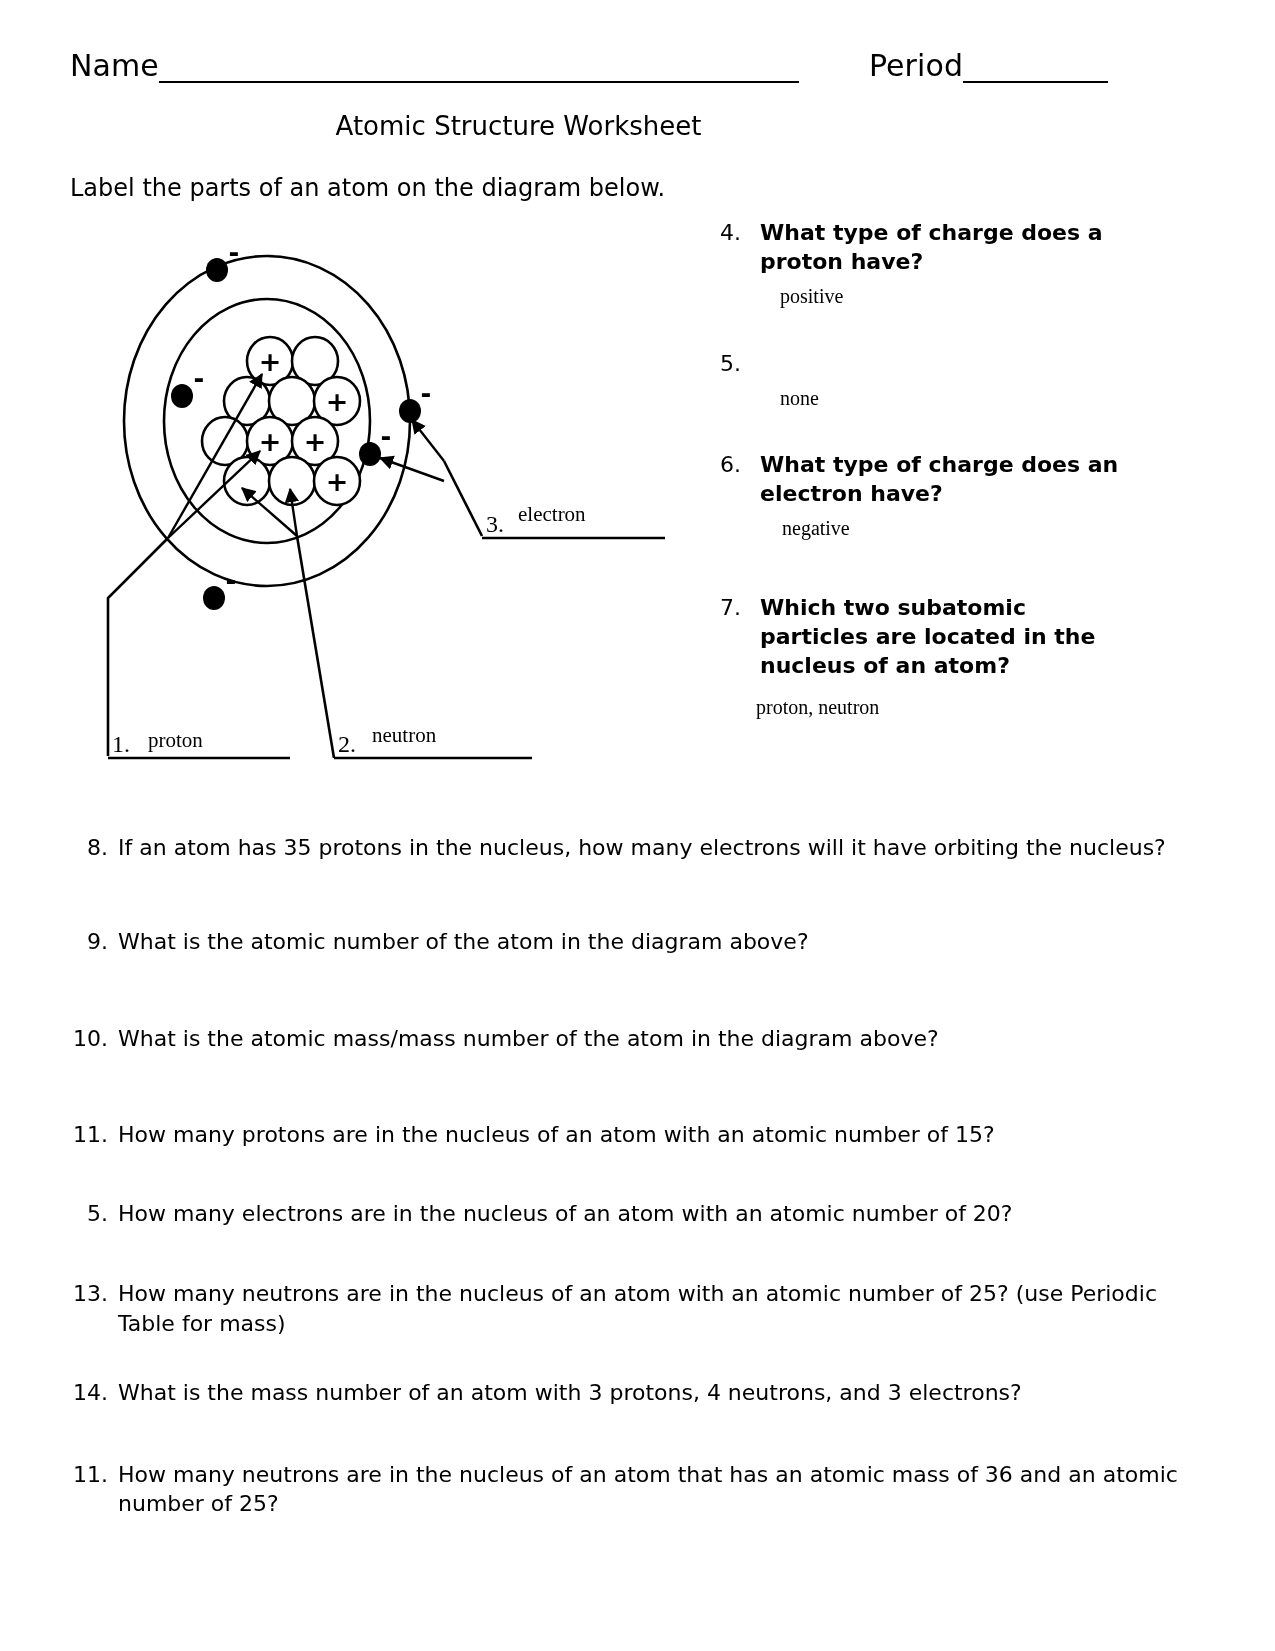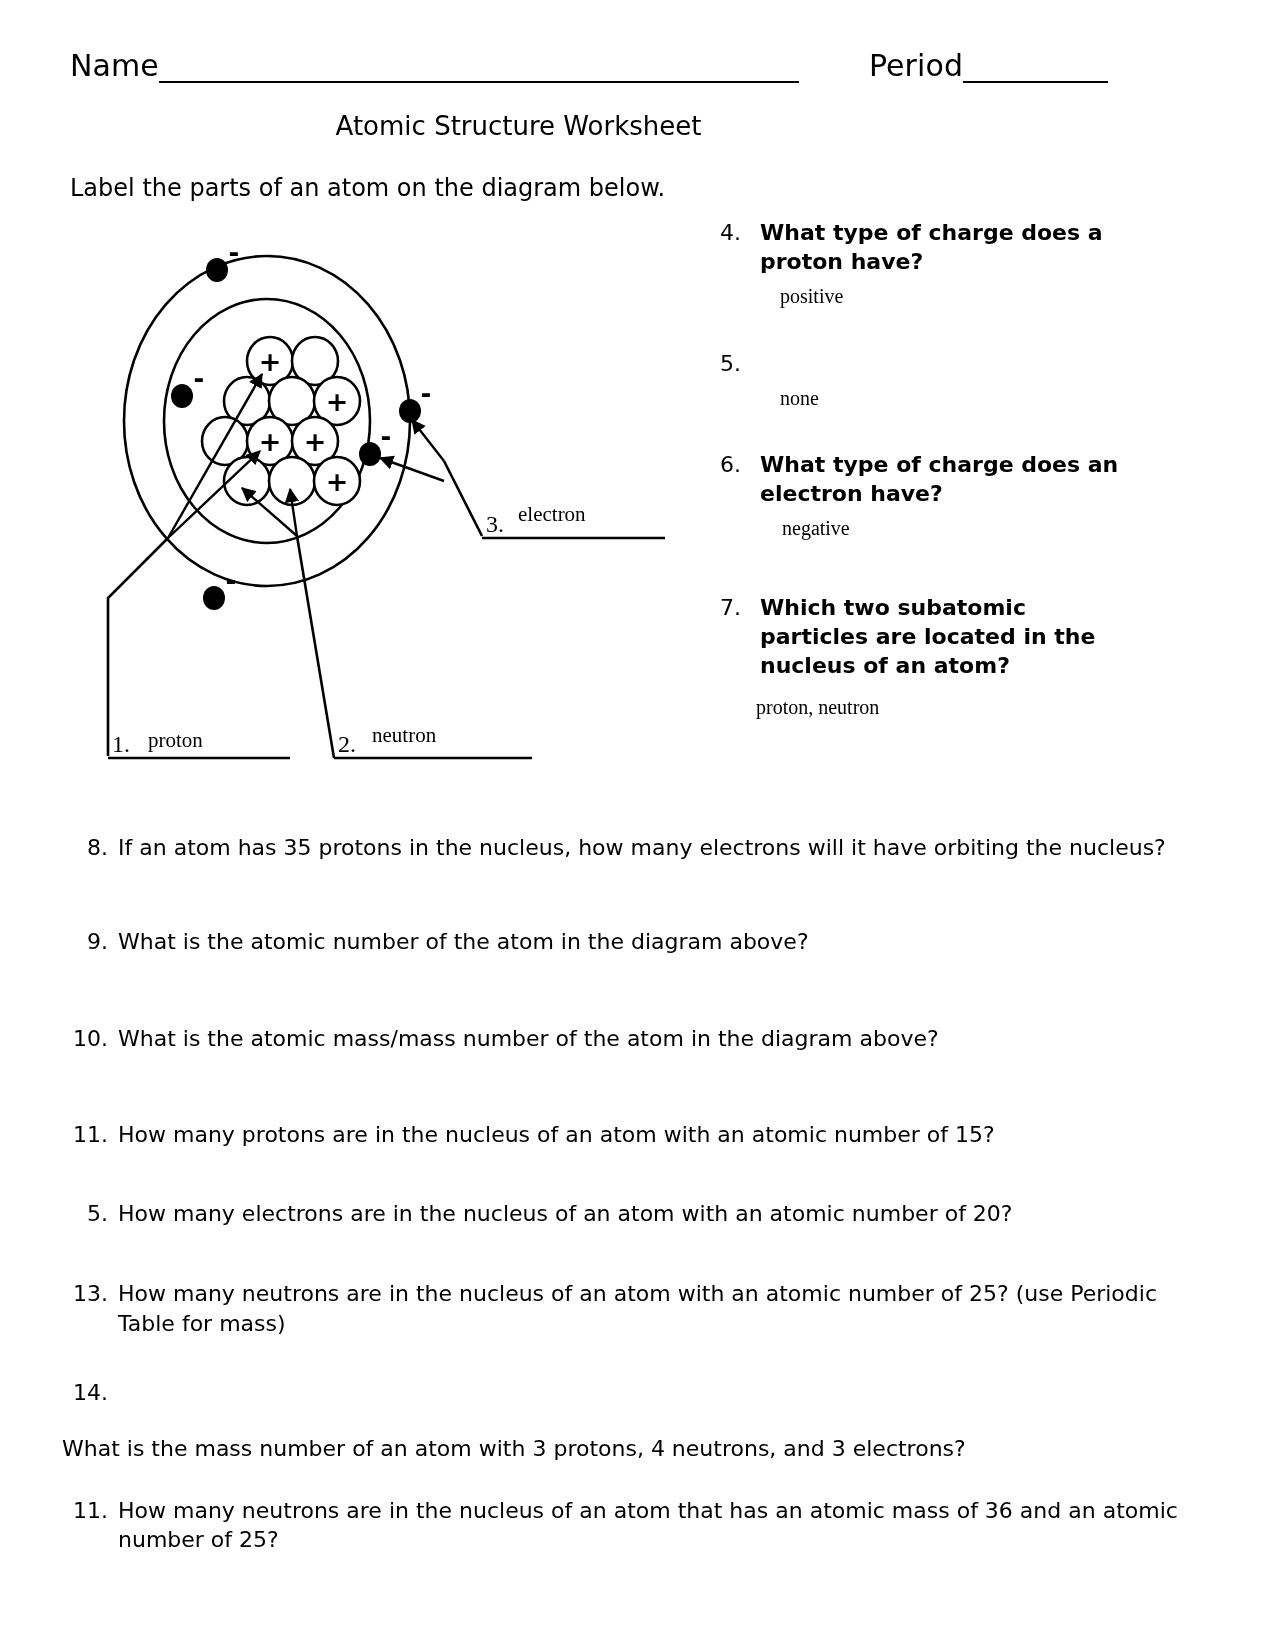--- a/index.html
+++ b/index.html
@@ -304,21 +304,21 @@
   <div class="bq" style="margin-bottom:51px;">
     <span class="bq-num">5.</span>
     <span class="bq-text">How many electrons are in the nucleus of an atom with an atomic number of 20?</span>
   </div>
 
   <div class="bq" style="margin-bottom:40px;">
     <span class="bq-num">13.</span>
     <span class="bq-text">How many neutrons are in the nucleus of an atom with an atomic number of 25? (use Periodic Table for mass)</span>
   </div>
 
-  <div class="bq" style="margin-bottom:32px;flex-direction:column;">
+  <div class="bq" style="margin-bottom:52px;">
     <span class="bq-num">14.</span>
     <span class="bq-text">What is the mass number of an atom with 3 protons, 4 neutrons, and 3 electrons?</span>
   </div>
 
   <div class="bq">
     <span class="bq-num">11.</span>
     <span class="bq-text">How many neutrons are in the nucleus of an atom that has an atomic mass of 36 and an atomic number of 25?</span>
   </div>
 
 </div>

